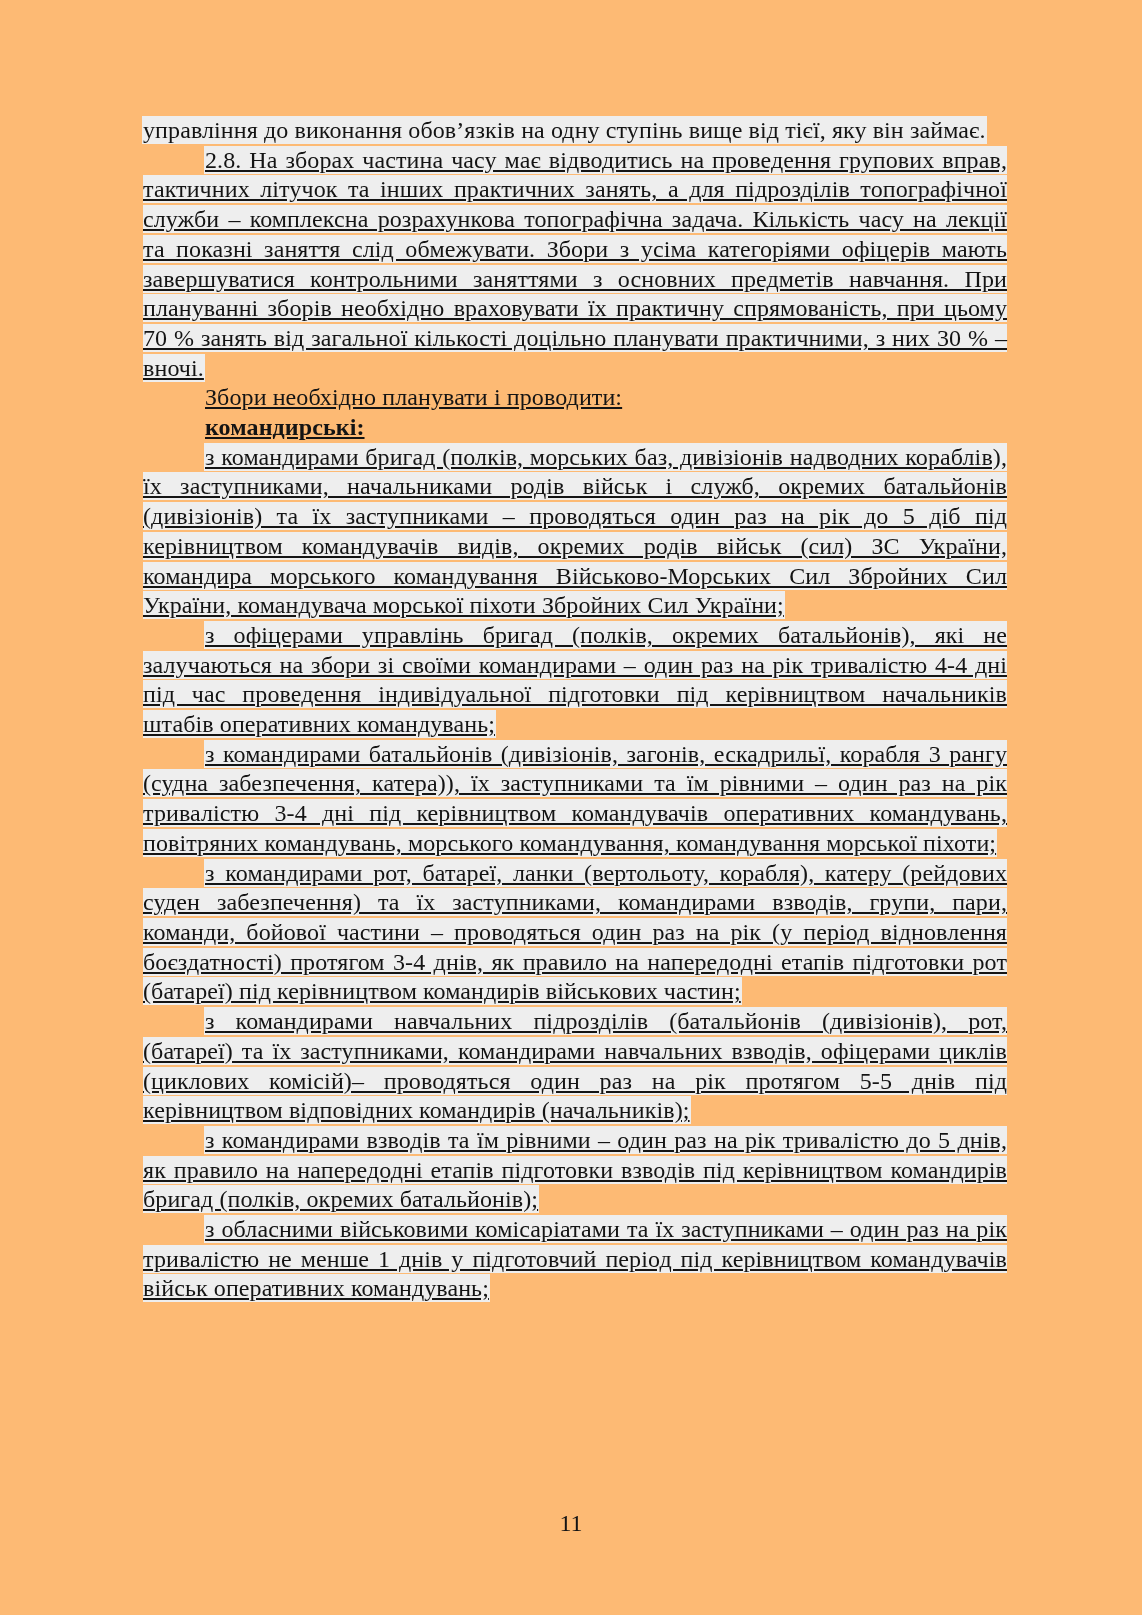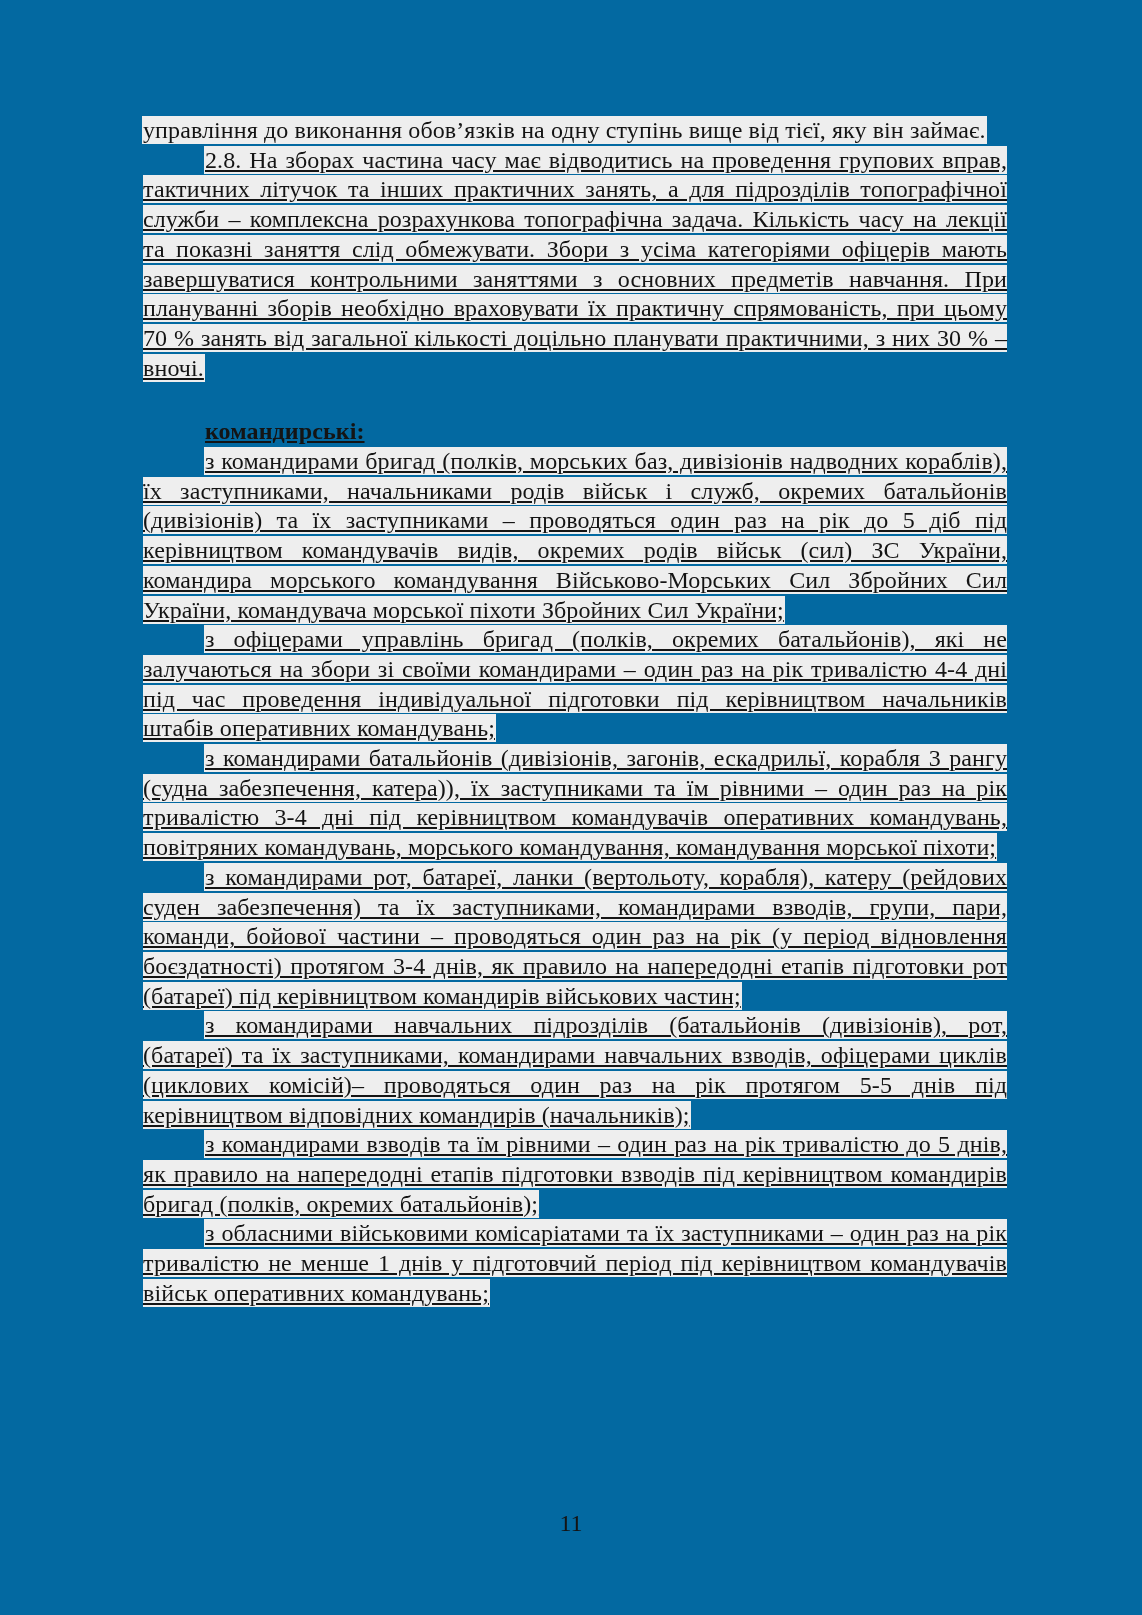--- a/index.html
+++ b/index.html
@@ -11,21 +11,21 @@
     height: 1615px;
     background: #ffffff;
     position: relative;
     font-family: "Liberation Serif", "DejaVu Serif", serif;
     color: #141414;
     overflow: hidden;
   }
   .page {
     position: absolute;
     inset: 0;
-    background: #0369a1;
+    background: #fdba74;
   }
   .content {
     position: absolute;
     left: 143px;
     top: 116px;
     width: 864px;
     font-size: 24px;
     line-height: 29.7px;
     text-align: justify;
     letter-spacing: 0.1px;
@@ -33,21 +33,20 @@
   p.para {
     margin: 0;
     padding: 0;
   }
   p.indent {
     text-indent: 62px;
     text-decoration: underline;
   }
   p.bold {
     font-weight: bold;
-    margin-top: 34px;
   }
   
   p.banded > span.txt {
     background: #eeeeee;
     box-shadow: 0 0 0 1px #eeeeee;
   }
   .page-number {
     position: absolute;
     top: 1508px;
     left: 0;
@@ -63,20 +62,21 @@
 
 <div class="page">
 
   <div class="content">
 
     <p class="para banded"><span class="txt">управління до виконання обов’язків на одну ступінь вище від тієї, яку він займає.</span></p>
 
     <p class="para indent banded"><span class="txt">2.8. На зборах частина часу має відводитись на проведення групових вправ, тактичних літучок та інших практичних занять, а для підрозділів топографічної служби – комплексна розрахункова топографічна задача. Кількість часу на лекції та показні заняття слід обмежувати. Збори з усіма категоріями офіцерів мають завершуватися контрольними заняттями з основних предметів навчання. При плануванні зборів необхідно враховувати їх практичну спрямованість, при цьому 70 % занять від загальної кількості доцільно планувати практичними, з них 30 % – вночі.</span></p>
 
 
+    <p class="para indent"><span class="txt">Збори необхідно планувати і проводити:</span></p>
 
     <p class="para indent bold"><span class="txt">командирські:</span></p>
 
     <p class="para indent banded"><span class="txt">з командирами бригад (полків, морських баз, дивізіонів надводних кораблів), їх заступниками, начальниками родів військ і служб, окремих батальйонів (дивізіонів) та їх заступниками – проводяться один раз на рік до 5 діб під керівництвом командувачів видів, окремих родів військ (сил) ЗС України, командира морського командування Військово-Морських Сил Збройних Сил України, командувача морської піхоти Збройних Сил України;</span></p>
 
     <p class="para indent banded"><span class="txt">з офіцерами управлінь бригад (полків, окремих батальйонів), які не залучаються на збори зі своїми командирами – один раз на рік тривалістю 4-4 дні під час проведення індивідуальної підготовки під керівництвом начальників штабів оперативних командувань;</span></p>
 
     <p class="para indent banded"><span class="txt">з командирами батальйонів (дивізіонів, загонів, ескадрильї, корабля 3 рангу (судна забезпечення, катера)), їх заступниками та їм рівними – один раз на рік тривалістю 3-4 дні під керівництвом командувачів оперативних командувань, повітряних командувань, морського командування, командування морської піхоти;</span></p>
 
     <p class="para indent banded"><span class="txt">з командирами рот, батареї, ланки (вертольоту, корабля), катеру (рейдових суден забезпечення) та їх заступниками, командирами взводів, групи, пари, команди, бойової частини – проводяться один раз на рік (у період відновлення боєздатності) протягом 3-4 днів, як правило на напередодні етапів підготовки рот (батареї) під керівництвом командирів військових частин;</span></p>

